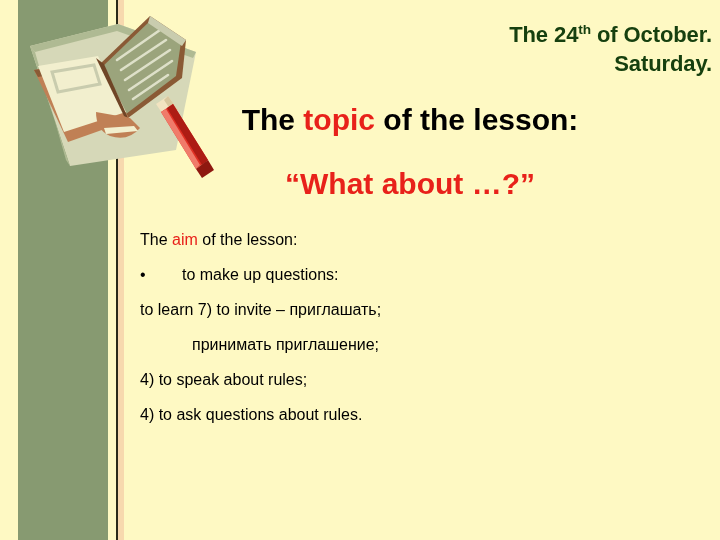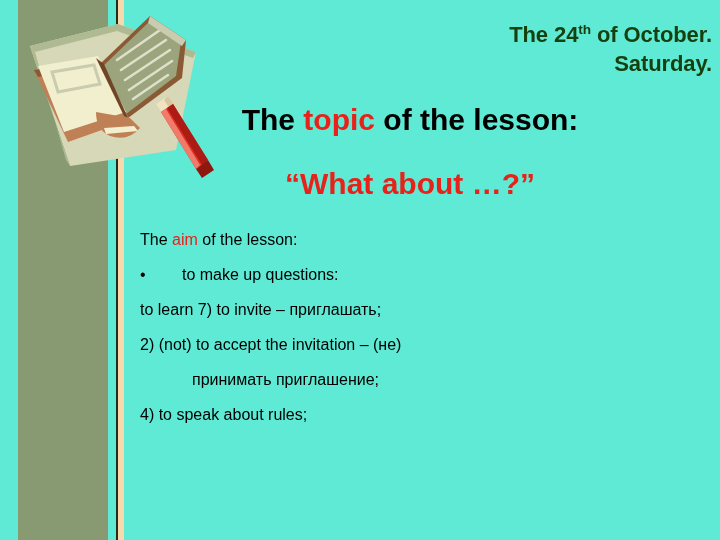--- a/index.html
+++ b/index.html
@@ -13,21 +13,21 @@
     overflow: hidden;
     font-family: "Liberation Sans", sans-serif;
     position: relative;
   }
 
   #slide {
     position: absolute;
     left: 0; top: 0;
     width: 720px;
     height: 540px;
-    background: #5eead4;
+    background: #fef9c3;
     overflow: hidden;
   }
 
   
   .deco-green {
     position: absolute;
     left: 18px; top: 0;
     width: 90px; height: 540px;
     background: #879A71;
   }
@@ -174,20 +174,20 @@
     <span class="l2 red">“What about …?”</span>
   </div>
 
   <div class="body-block">
     <span class="body-line"><span>The </span><span class="red">aim</span><span> of the lesson:</span></span>
 
     <span class="bullet-line"><span class="bdot">•</span><span>to make up questions:</span></span>
 
     <span class="body-line">to learn 7) to invite – приглашать;</span>
 
-    <span class="body-line">2) (not) to accept the invitation – (не)</span>
     <span class="cont-indent">принимать приглашение;</span>
 
     <span class="body-line">4) to speak about rules;</span>
 
+    <span class="body-line">4) to ask questions about rules.</span>
   </div>
 
 </div>
 
 </body></html>

